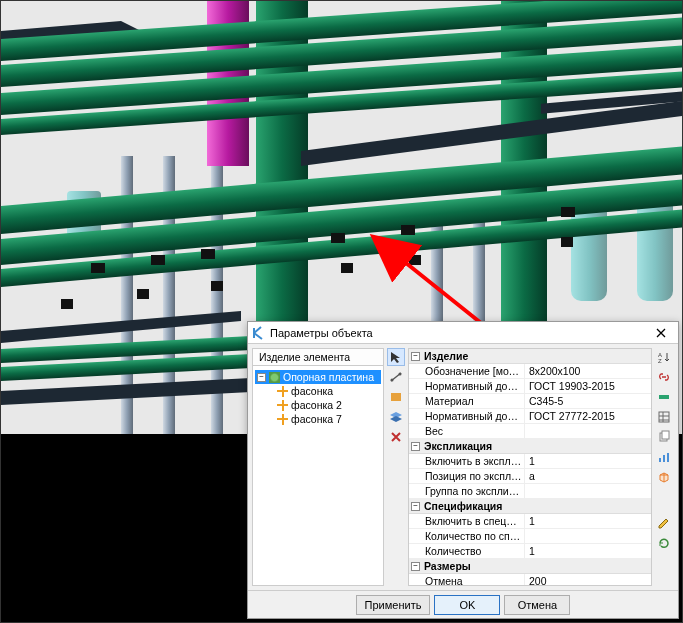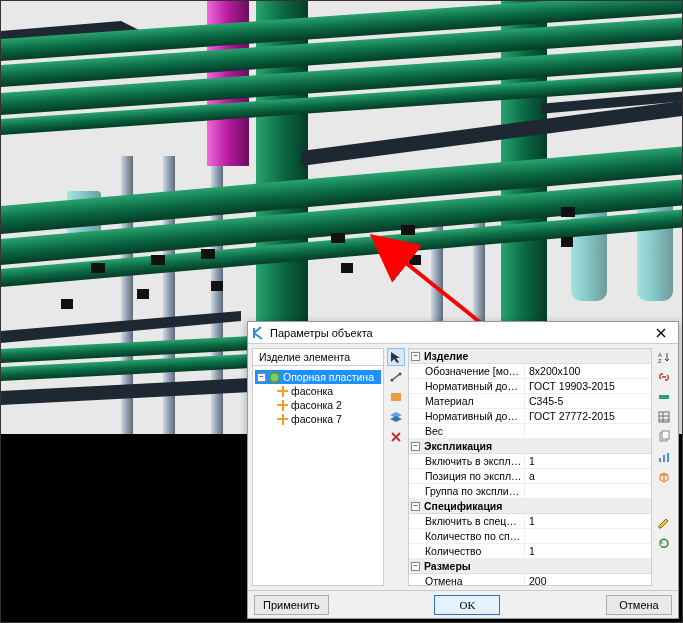--- a/index.html
+++ b/index.html
@@ -110,32 +110,32 @@
   }
   .pg-group .boxm { width:9px; height:9px; border:1px solid #888; display:inline-flex; align-items:center; justify-content:center; font-size:8px; line-height:8px; background:#fff; font-weight:normal;}
   .pg-row { display:flex; border-bottom:1px solid #eee; }
   .pg-label { width:116px; padding:1px 2px 1px 16px; color:#000; white-space:nowrap; overflow:hidden; text-overflow:ellipsis; border-right:1px solid #eee;}
   .pg-value { flex:1; padding:1px 4px; }
   .pg-value input { width:100%; border:none; font:inherit; padding:0; background:transparent;}
 
   .footer {
     height:28px;
     border-top:1px solid #ccc;
-    display:flex; align-items:center; justify-content:space-between;
+    display:flex; align-items:center; justify-content:center;
     gap:4px; padding:0 6px;
     background:#f0f0f0;
   }
   .btn {
     min-width:66px; height:20px;
     background:#e9e9e9;
     border:1px solid #adadad;
     font:inherit;
     padding:0 8px;
   }
-  .btn.primary { border:1px solid #2a72c4; background:#e5f1fb;font-family:Liberation Serif, serif;}
+  .btn.primary { border:1px solid #2a72c4; background:#e5f1fb;}
 </style>
 </head>
 <body>
 
 <div class="viewport">
 <svg width="681" height="433" viewBox="0 0 681 433">
   <defs>
     <linearGradient id="gp" x1="0" y1="0" x2="0" y2="1">
       <stop offset="0" stop-color="#2aa36f"></stop>
           <stop offset=".5" stop-color="#0b6b45"></stop>

